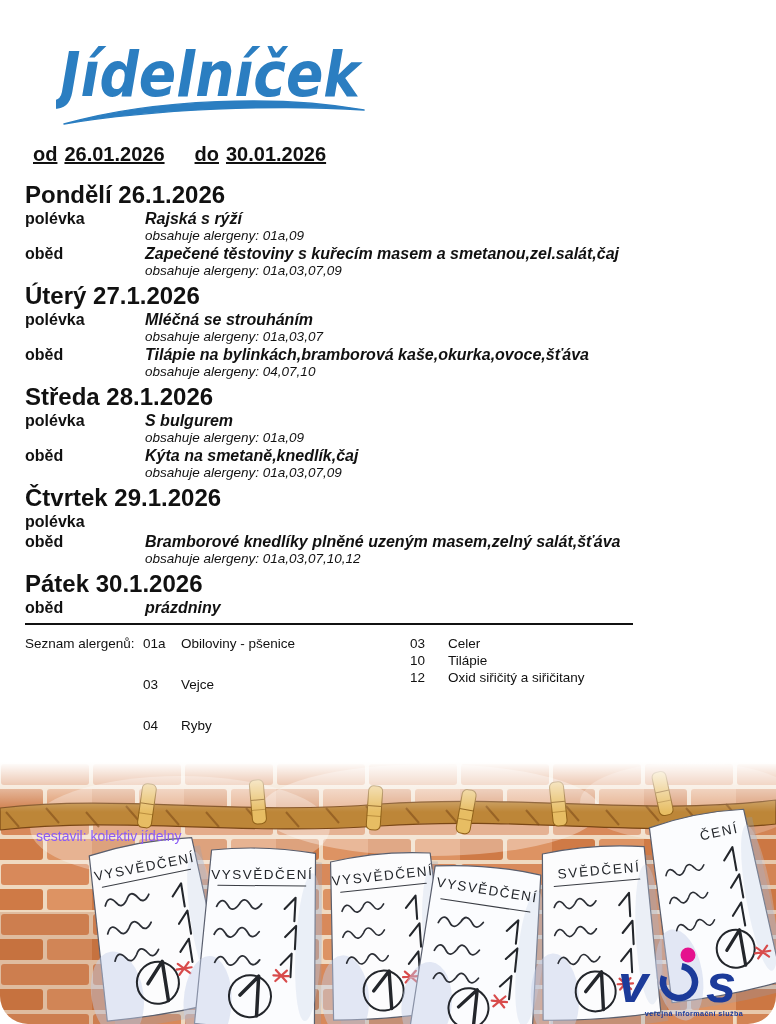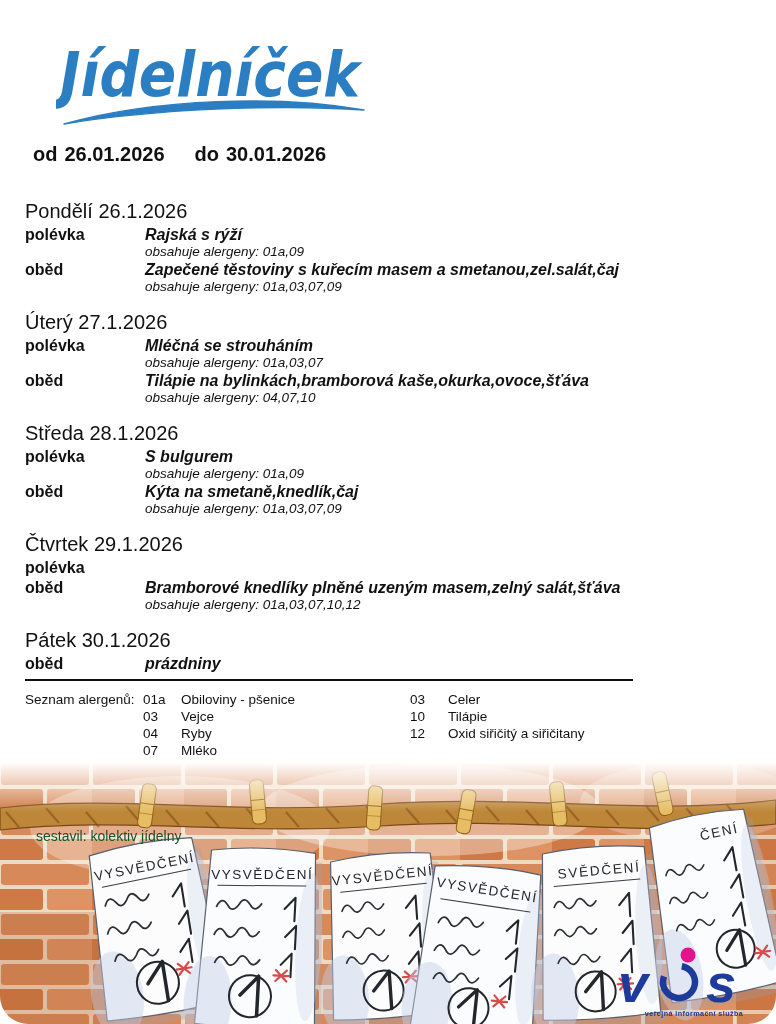--- a/index.html
+++ b/index.html
@@ -3,44 +3,44 @@
 <meta charset="utf-8">
 <style>
   html,body{margin:0;padding:0;background:#fff;}
   .page{
     position:relative;width:776px;height:1024px;background:#fff;overflow:hidden;
     font-family:"Liberation Sans",sans-serif;color:#111;border-radius:28px;
   }
   
   .title-wrap{position:absolute;left:56px;top:24px;width:320px;height:118px;}
   
-  .date-row{position:absolute;left:33px;top:143px;font-size:20px;font-weight:bold;display:flex;align-items:baseline;}
+  .date-row{position:absolute;left:33px;top:143px;font-size:20px;font-weight:bold;display:flex;align-items:baseline;text-decoration:underline;}
   .date-row .lbl{margin-right:7px;}
   .date-row .big-gap{width:30px;}
   
   .menu{position:absolute;left:25px;top:180px;width:726px;padding-top:3px;}
   .day{margin-bottom:6px;}
-  .day h2{font-size:20px;line-height:24px;margin:16px 0 2px;font-weight:normal;}
+  .day h2{font-size:24px;line-height:24px;margin:0 0 2px;font-weight:bold;}
   .mrow{display:flex;margin-bottom:1px;}
   .mrow .course{width:120px;font-size:16px;font-weight:bold;line-height:19px;flex:none;}
   .mrow .content{flex:1;}
   .dish{font-size:16px;font-weight:bold;font-style:italic;line-height:19px;}
   .allerg{font-size:13.5px;font-style:italic;line-height:15px;}
   .divider{border:none;border-top:2px solid #111;width:608px;margin:5px 0 10px 0;}
   
   .legend{display:flex;font-size:13.5px;line-height:17px;}
   .legend-label{width:118px;flex:none;}
   .legend-col{display:flex;flex-direction:column;}
-  .legend-col.left{width:267px;flex:none;}
+  .legend-col.left{width:267px;flex:none;gap:24px;}
   .legend-row{display:flex;}
   .legend-row .code{width:38px;flex:none;}
   .note{margin-top:8px;font-size:14px;}
   
   .illustration{position:absolute;left:0;top:762px;width:776px;height:262px;}
-  .compiled{position:absolute;left:36px;top:828px;font-size:14px;color:#14532d;}
+  .compiled{position:absolute;left:36px;top:828px;font-size:14px;color:#8b5cf6;}
   .vis-logo{position:absolute;left:616px;top:944px;width:152px;height:78px;}
   svg text{user-select:none;}
 </style>
 </head>
 <body>
 
 <div class="page">
 
   <div class="title-wrap">
     <svg width="320" height="118" viewBox="0 0 320 118">

